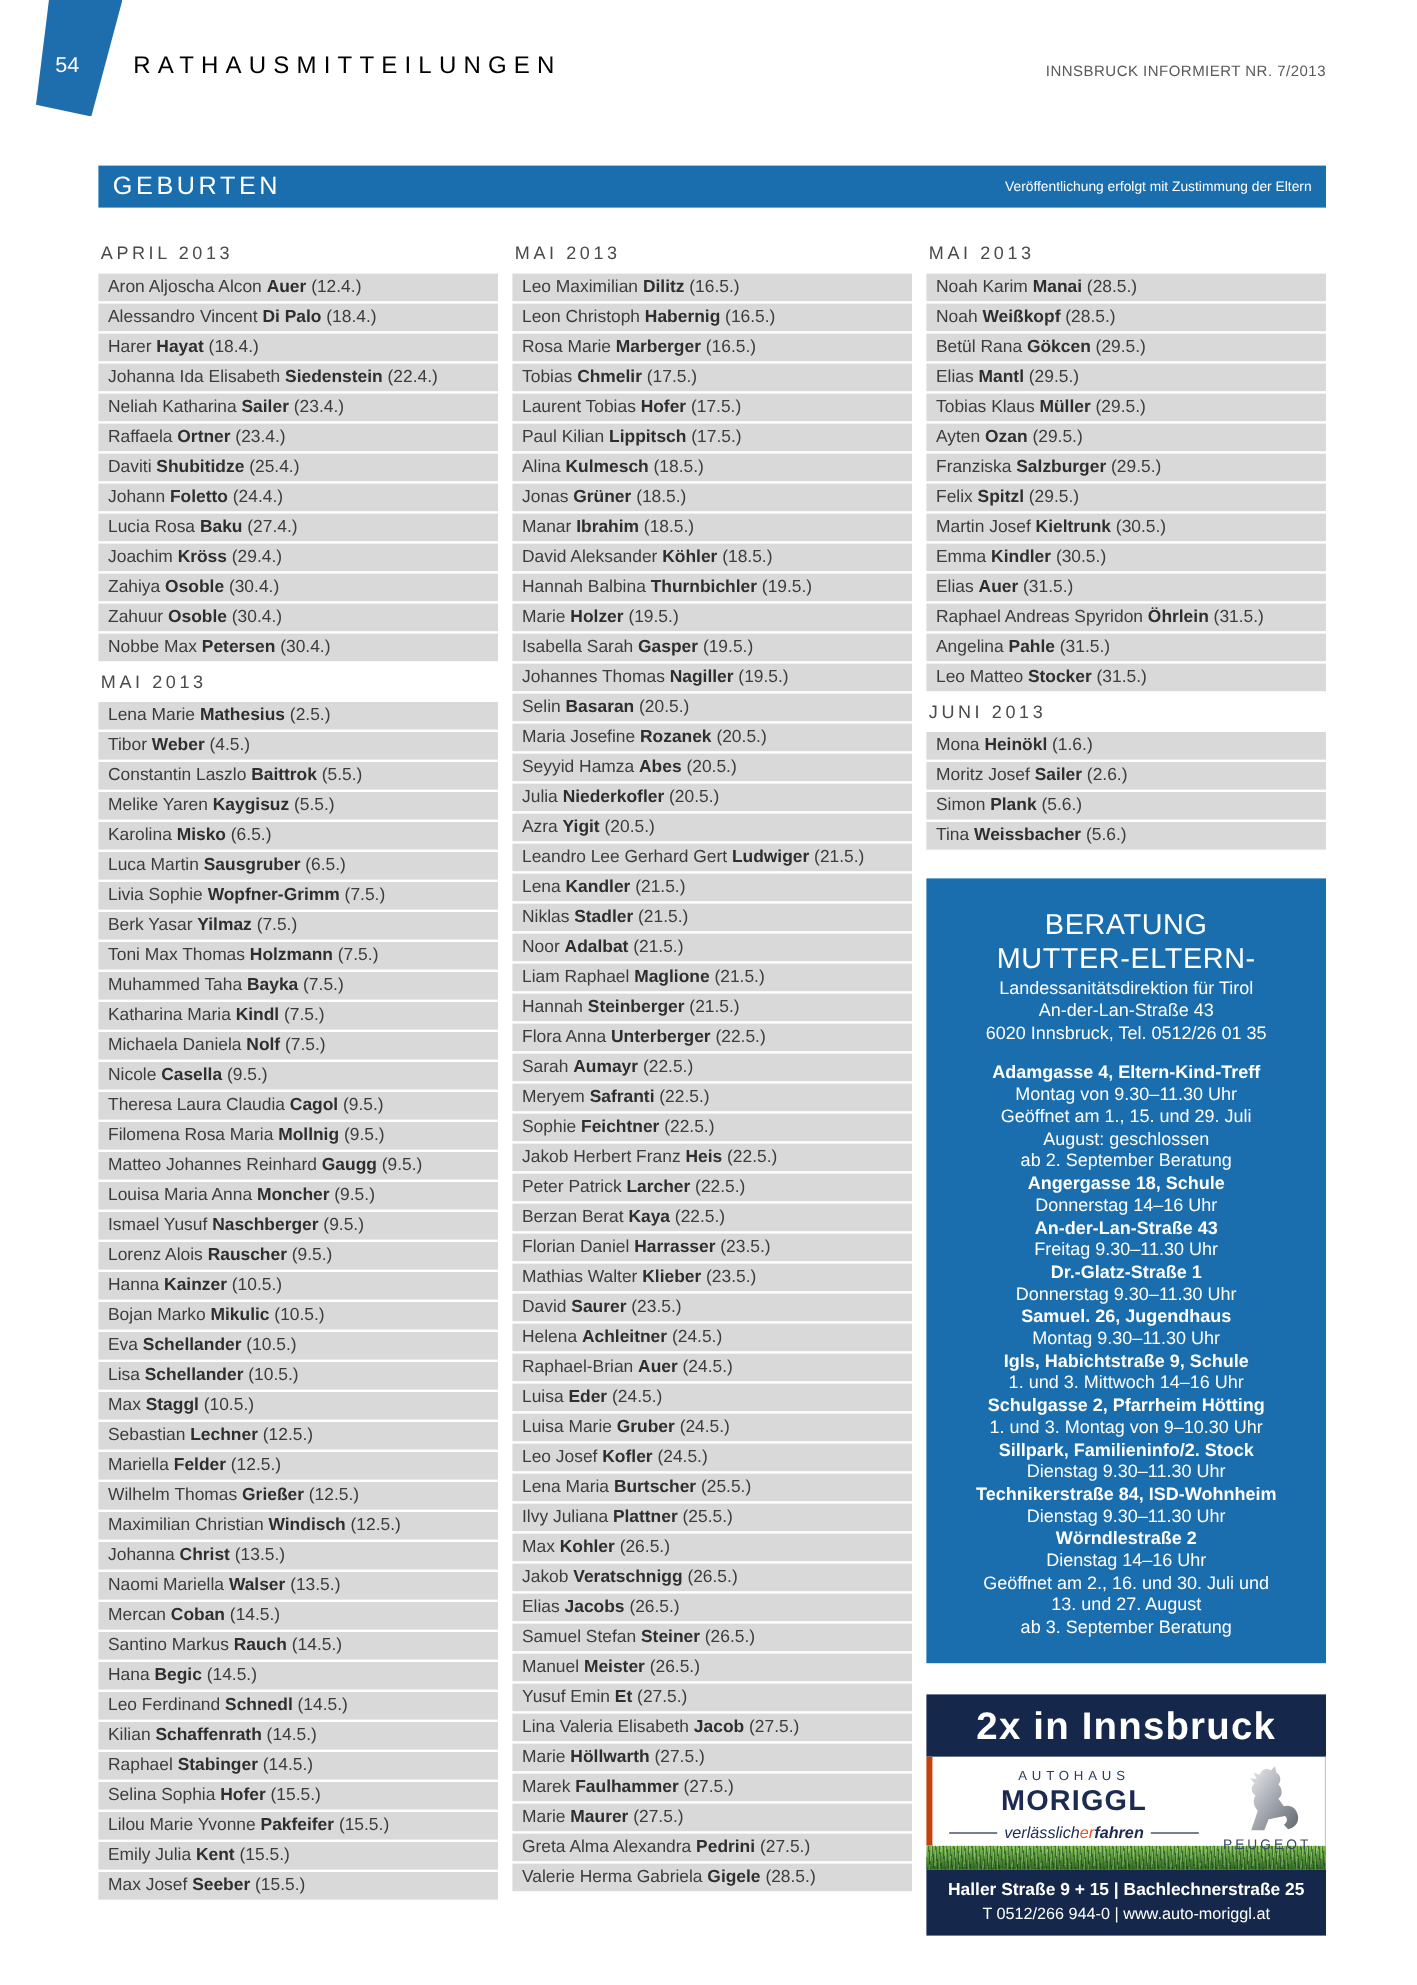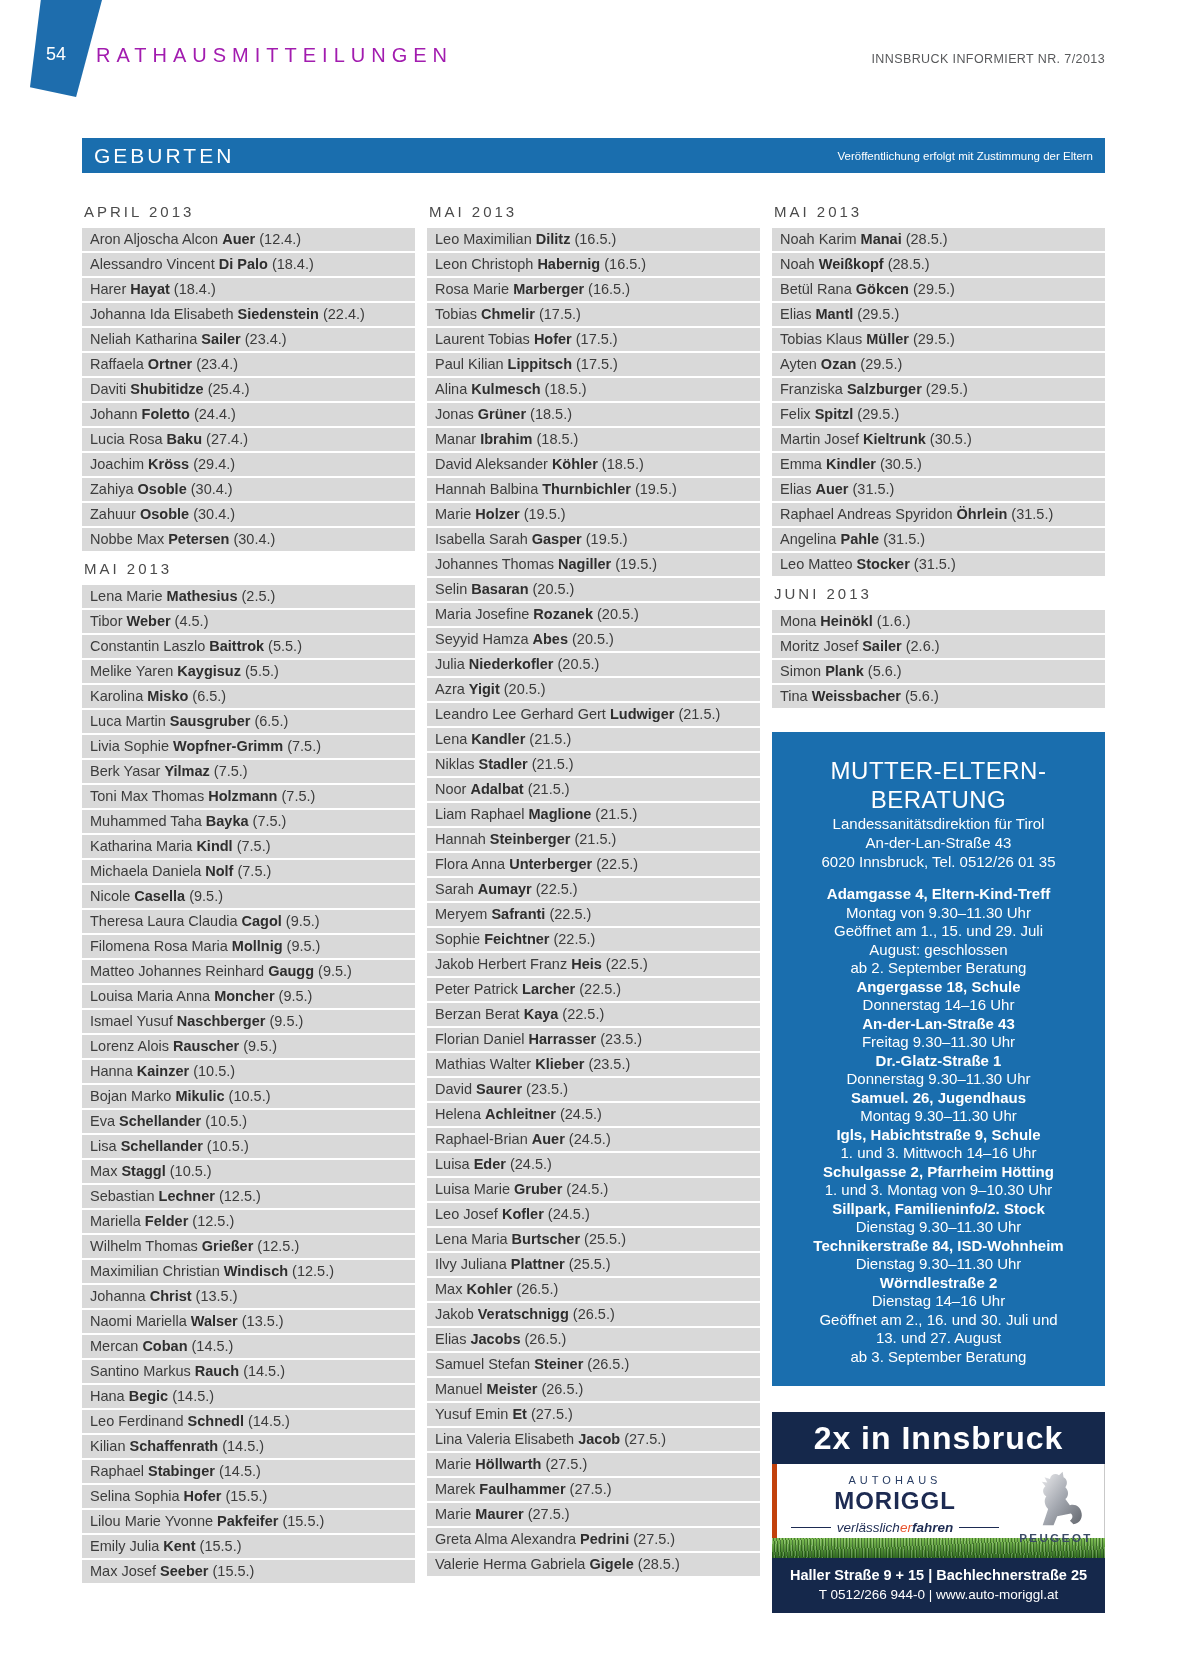--- a/index.html
+++ b/index.html
@@ -11,22 +11,22 @@
   }
 
   
   .ribbon {
     position:absolute; left:30px; top:0; width:72px; height:97px;
     background:#1e6dad;
     clip-path:polygon(15% 0, 100% 0, 64% 100%, 0 90%);
   }
   .page-num { position:absolute; left:46px; top:44px; color:#fff; font-size:18px; }
   .masthead-title {
-    position:absolute; left:96px; top:44px; font-size:20px; letter-spacing:6px;
-    color:#a21caf;
+    position:absolute; left:111px; top:44px; font-size:20px; letter-spacing:6px;
+    color:#000000;
   }
   .issue { position:absolute; right:76px; top:52px; font-size:12.5px; letter-spacing:.4px; color:#58595b; }
 
   
   .banner {
     position:absolute; left:82px; top:138px; width:1023px; height:35px;
     background:#1a6eae; color:#ffffff; display:flex; align-items:center;
     justify-content:space-between; padding:0 12px;
   }
   .banner-title { font-size:21px; letter-spacing:3px; font-weight:normal; }
@@ -75,21 +75,21 @@
   .ad-autohaus { font-size:11px; letter-spacing:4px; color:#273c63; }
   .ad-brand { font-size:24px; font-weight:bold; letter-spacing:1px; color:#1d2b52; margin-top:1px; }
   .ad-tagline { margin-top:5px; display:flex; align-items:center; justify-content:center; gap:6px;font-style:italic; }
   .ad-tagline .rule { height:1px; width:40px; background:#1d2b52; }
   .ad-tagline .t { font-size:13.5px; color:#1d2b52; }
   .ad-tagline .t .er { color:#e9542d; }
   .ad-tagline .t .fahren { font-weight:bold; }
   .ad-lion { position:absolute; right:16px; top:4px; width:58px; height:60px; }
   .ad-peugeot {
     position:absolute; right:6px; top:68px; width:84px; text-align:center;
-    font-size:11.5px; letter-spacing:2.5px; color:#3a4a66; font-weight:bold;margin-left:32px;
+    font-size:11.5px; letter-spacing:2.5px; color:#3a4a66; font-weight:normal;margin-left:32px;
   }
   .ad-grass {
     height:20px;
     background-image:
       repeating-linear-gradient(85deg, rgba(15,55,8,.5) 0 1px, transparent 1px 3px),
       repeating-linear-gradient(95deg, rgba(255,255,255,.22) 0 1px, transparent 1px 4px),
       linear-gradient(#7fbf54, #2f6a20);
   }
   .ad-footer { background:#15284b; color:#fff; text-align:center; padding:7px 0 9px 0; }
   .ad-footer .l1 { font-weight:bold; font-size:14.5px; line-height:20px; }
@@ -242,22 +242,22 @@
         <div class="entry-row"><span class="given">Raphael Andreas Spyridon </span><span class="surname">Öhrlein</span><span class="bdate"> (31.5.)</span></div>
         <div class="entry-row"><span class="given">Angelina </span><span class="surname">Pahle</span><span class="bdate"> (31.5.)</span></div>
         <div class="entry-row"><span class="given">Leo Matteo </span><span class="surname">Stocker</span><span class="bdate"> (31.5.)</span></div>
         <div class="month-header">JUNI 2013</div>
         <div class="entry-row"><span class="given">Mona </span><span class="surname">Heinökl</span><span class="bdate"> (1.6.)</span></div>
         <div class="entry-row"><span class="given">Moritz Josef </span><span class="surname">Sailer</span><span class="bdate"> (2.6.)</span></div>
         <div class="entry-row"><span class="given">Simon </span><span class="surname">Plank</span><span class="bdate"> (5.6.)</span></div>
         <div class="entry-row"><span class="given">Tina </span><span class="surname">Weissbacher</span><span class="bdate"> (5.6.)</span></div>
         <div class="info-box">
       <div class="ib-title">
+        <div>BERATUNG</div>
         <div>MUTTER-ELTERN-</div>
-        <div>BERATUNG</div>
       </div>
       <div class="ib-sub">Landessanitätsdirektion für Tirol</div>
       <div class="ib-sub">An-der-Lan-Straße 43</div>
       <div class="ib-sub">6020 Innsbruck, Tel. 0512/26 01 35</div>
       <div class="ib-gap"></div>
       <div>
             <div class="ib-line bold">Adamgasse 4, Eltern-Kind-Treff</div>
             <div class="ib-line">Montag von 9.30–11.30 Uhr</div>
             <div class="ib-line">Geöffnet am 1., 15. und 29. Juli</div>
             <div class="ib-line">August: geschlossen</div>

